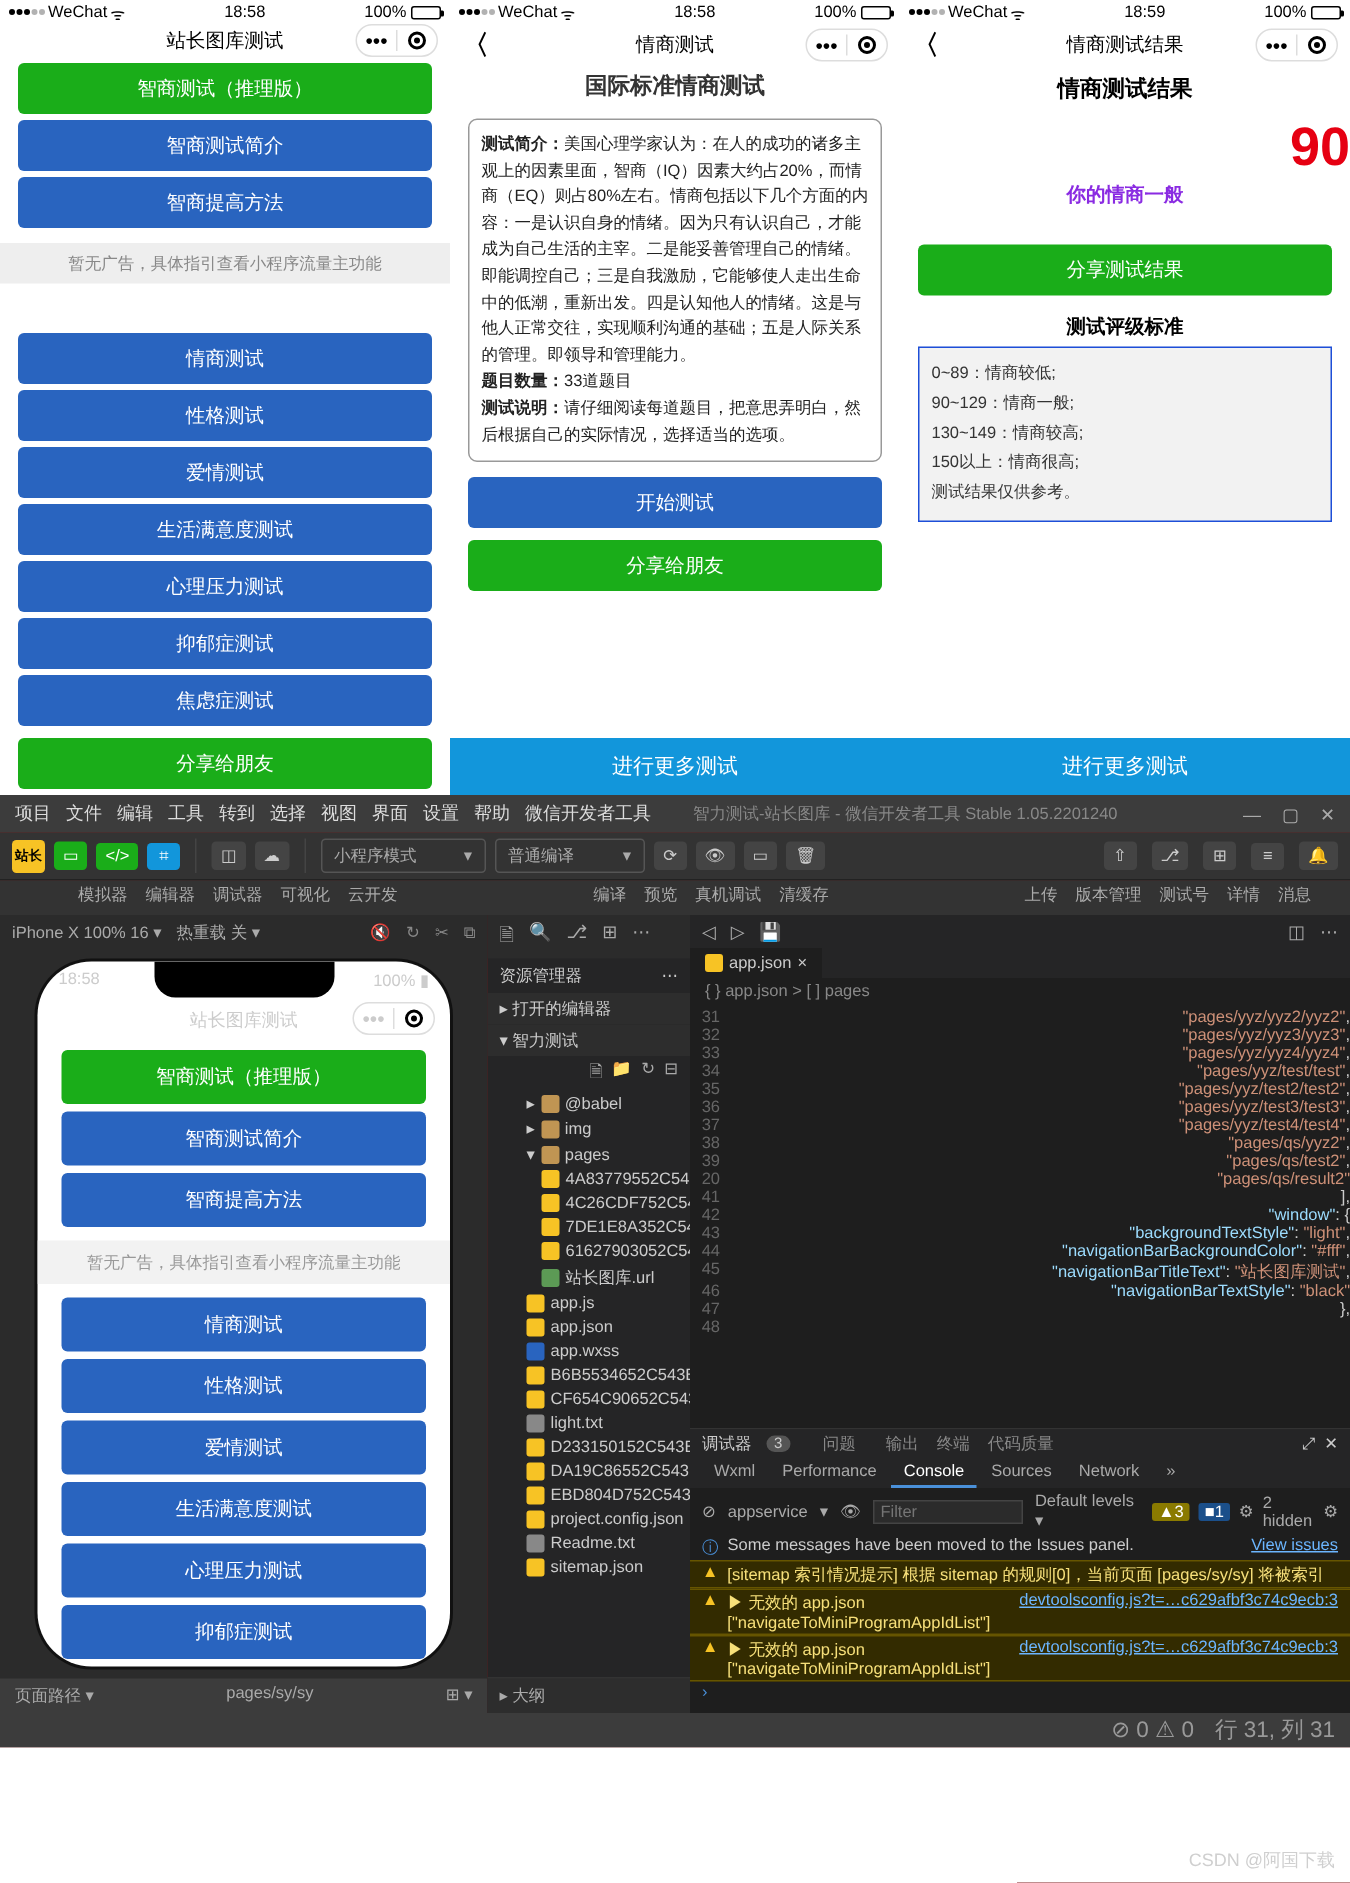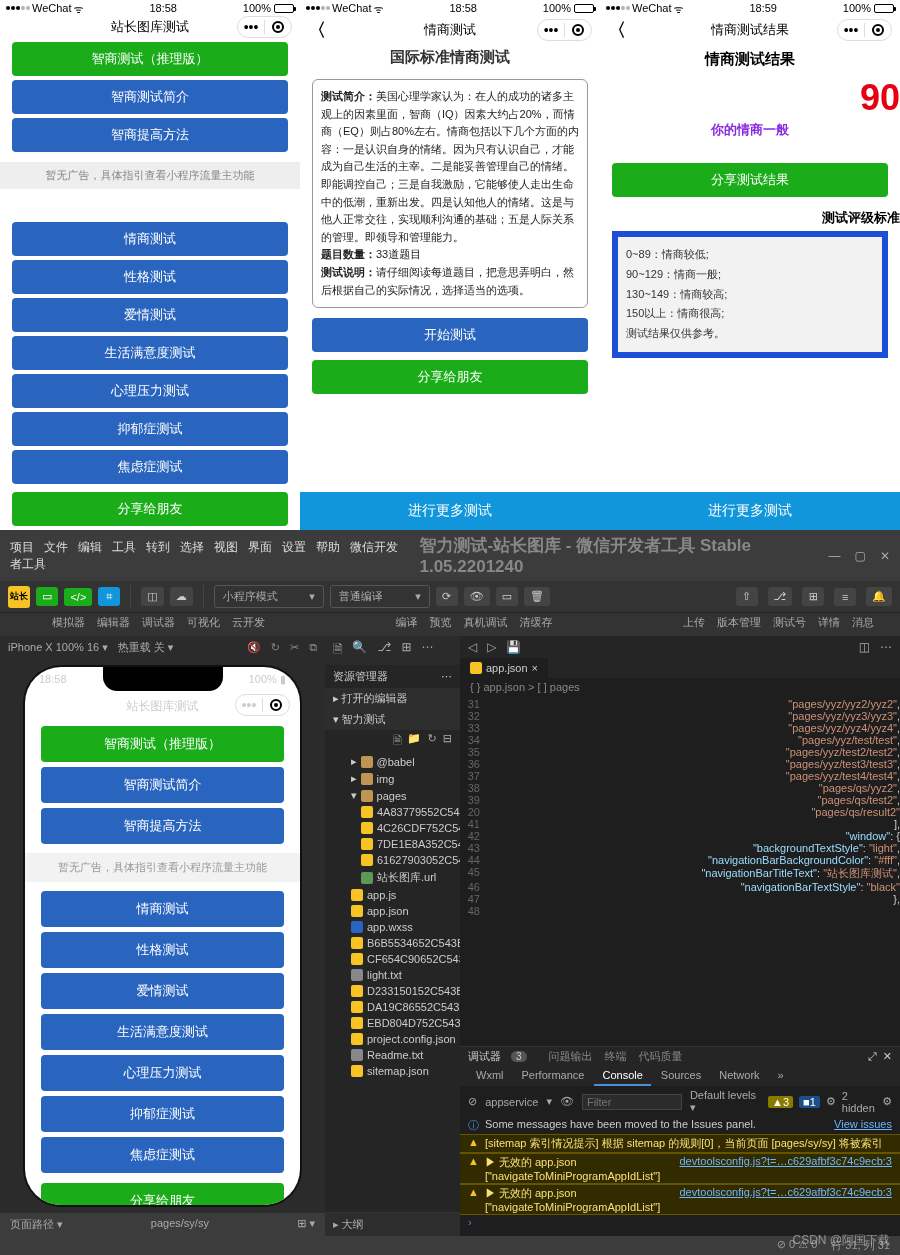--- a/index.html
+++ b/index.html
@@ -26,27 +26,27 @@
   .btn-green { background:#1aad19; }
   .btn-blue { background:#2964bf; }
   .ad-bar { background:#eee; color:#888; font-size:11px; text-align:center; padding:6px 0; margin:6px 0; }
   .spacer-sm { height:30px; }
   .info-box { margin:6px 12px; border:1px solid #999; border-radius:6px; padding:8px; font-size:11px; line-height:1.6; color:#222; }
   .info-title { font-size:15px; text-align:center; margin:4px 0 6px; font-weight:bold; color:#333; }
   .footer-blue { margin-top:auto; background:#1296db; color:#fff; text-align:center; padding:10px 0; font-size:14px; }
   .result-score { color:#e60012; font-size:36px; font-weight:bold; text-align:right; margin-top:8px;}
   .result-sub { color:#8a2be2; text-align:center; font-size:13px; margin-top:2px; font-weight:bold;}
   .result-title { text-align:center; font-size:15px; font-weight:bold; margin-top:6px; }
-  .criteria-title { text-align:right; font-size:13px; font-weight:bold; margin:8px 0 4px; }
-  .criteria-box { margin:0 12px; background:#f2f2f2; border:6px solid #1d4ed8; padding:8px; font-size:11px; line-height:1.8; color:#333; }
+  .criteria-title { text-align:center; font-size:13px; font-weight:bold; margin:8px 0 4px; }
+  .criteria-box { margin:0 12px; background:#f2f2f2; border:1px solid #1d4ed8; padding:8px; font-size:11px; line-height:1.8; color:#333; }
 
   
-  .ide { width:900px; height:725px; background:#7f1d1d; color:#ccc; font-size:12px; display:flex; flex-direction:column; }
+  .ide { width:900px; height:635px; background:#7f1d1d; color:#ccc; font-size:12px; display:flex; flex-direction:column; }
   .ide-menubar { display:flex; align-items:center; gap:12px; padding:4px 10px; background:#3c3c3c; font-size:12px; color:#ddd; }
-  .ide-menubar .title { color:#888; margin-left:6px; font-size:17px;font-weight:bold; }
+  .ide-menubar .title { color:#888; margin-left:6px; font-size:11px; }
   .ide-win { margin-left:auto; display:flex; gap:14px; color:#aaa; }
   .ide-toolbar { display:flex; align-items:center; gap:6px; padding:4px 8px; background:#333; border-bottom:1px solid #222; font-size:11px;}
   .tbtn { background:#444; padding:3px 6px; border-radius:3px; color:#ccc; display:inline-flex; align-items:center; justify-content:center; min-width:22px;}
   .tbtn.green { background:#1aad19; color:#fff; }
   .tbtn.blue { background:#1296db; color:#fff; }
   .tbtn.outline { background:transparent; border:1px solid #555; }
   .logo-sq { width:22px; height:22px; background:#f7c325; color:#000; font-size:9px; display:flex; align-items:center; justify-content:center; border-radius:3px; font-weight:bold;}
   .tool-labels { display:flex; gap:14px; padding:2px 14px 6px 52px; font-size:11px; color:#aaa; background:#333;}
   .ide-body { flex:1; display:flex; min-height:0; }
   .sim-pane { width:325px; background:#2b2b2b; display:flex; flex-direction:column; }
@@ -97,21 +97,21 @@
   .con-tools { display:flex; gap:8px; padding:3px 8px; color:#aaa; align-items:center;}
   .con-tools input { background:#2b2b2b; border:1px solid #444; color:#ccc; padding:1px 4px; font-size:11px; width:100px;}
   .con-body { flex:1; overflow:hidden; font-family:Consolas,monospace;}
   .con-line { padding:1px 8px; display:flex; gap:6px; align-items:flex-start;}
   .con-line.warn { background:#332b00; color:#f7e07a; border-top:1px solid #665500; border-bottom:1px solid #665500;}
   .con-line .link { color:#6cb6ff; text-decoration:underline; margin-left:auto; white-space:nowrap;}
   .tri { color:#f7c325; }
   .info-ico { color:#4a90d9; }
   .watermark { position:absolute; right:10px; bottom:6px; color:#bbb; font-size:12px; opacity:.7;}
   .right-tools { margin-left:auto; display:flex; gap:10px; align-items:center; color:#aaa;}
-  .ide-status { background:#3c3c3c; color:#999; font-size:11px; padding:2px 10px; display:flex; justify-content:flex-end; gap:14px;}
+  .ide-status { background:#3c3c3c; color:#999; font-size:15px; padding:2px 10px; display:flex; justify-content:flex-end; gap:14px;}
   .sep-v { width:1px; background:#444; margin:0 4px; align-self:stretch;}
   .con-right { margin-left:auto; display:flex; gap:6px; align-items:center;}
   .pill-y { background:#8a7a00; color:#fff; padding:0 4px; border-radius:2px;}
   .pill-b { background:#1b4f8a; color:#fff; padding:0 4px; border-radius:2px;}
 </style>
 </head>
 <body>
 
 <div class="top-row">
 
@@ -533,21 +533,21 @@
           <div class="code-line">
             <span class="ln">48</span>
             <span class="cc">        <span class="s-pun"></span></span>
           </div>
         </div>
 
       <div class="console-pane">
         <div class="con-top">
           <span>调试器</span>
           <span class="badge">3</span>
-          <span id="con-extra"><span style="margin-left: 12px; color: rgb(136, 136, 136);">问题</span><span style="margin-left: 0; color: rgb(136, 136, 136);">输出</span><span style="margin-left: 12px; color: rgb(136, 136, 136);">终端</span><span style="margin-left: 12px; color: rgb(136, 136, 136);">代码质量</span></span>
+          <span id="con-extra"><span style="margin-left: 12px; color: rgb(136, 136, 136);">问题</span><span style="margin-left: 20px; color: rgb(136, 136, 136);">输出</span><span style="margin-left: 12px; color: rgb(136, 136, 136);">终端</span><span style="margin-left: 12px; color: rgb(136, 136, 136);">代码质量</span></span>
           <span class="con-right">
               <span>⤢</span>
               <span>✕</span>
             </span>
         </div>
         <div class="con-tabs" id="con-tabs">
             <span class="con-tab">Wxml</span>
             <span class="con-tab">Performance</span>
             <span class="con-tab active">Console</span>
             <span class="con-tab">Sources</span>

